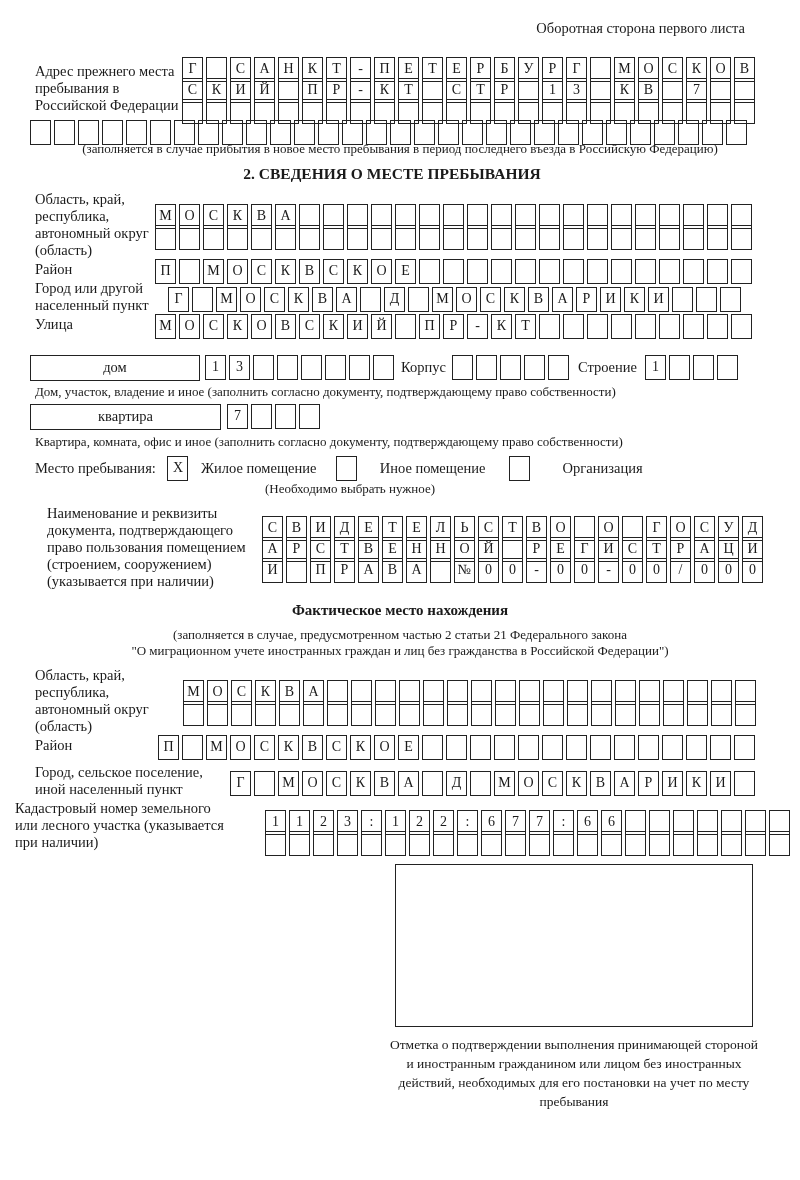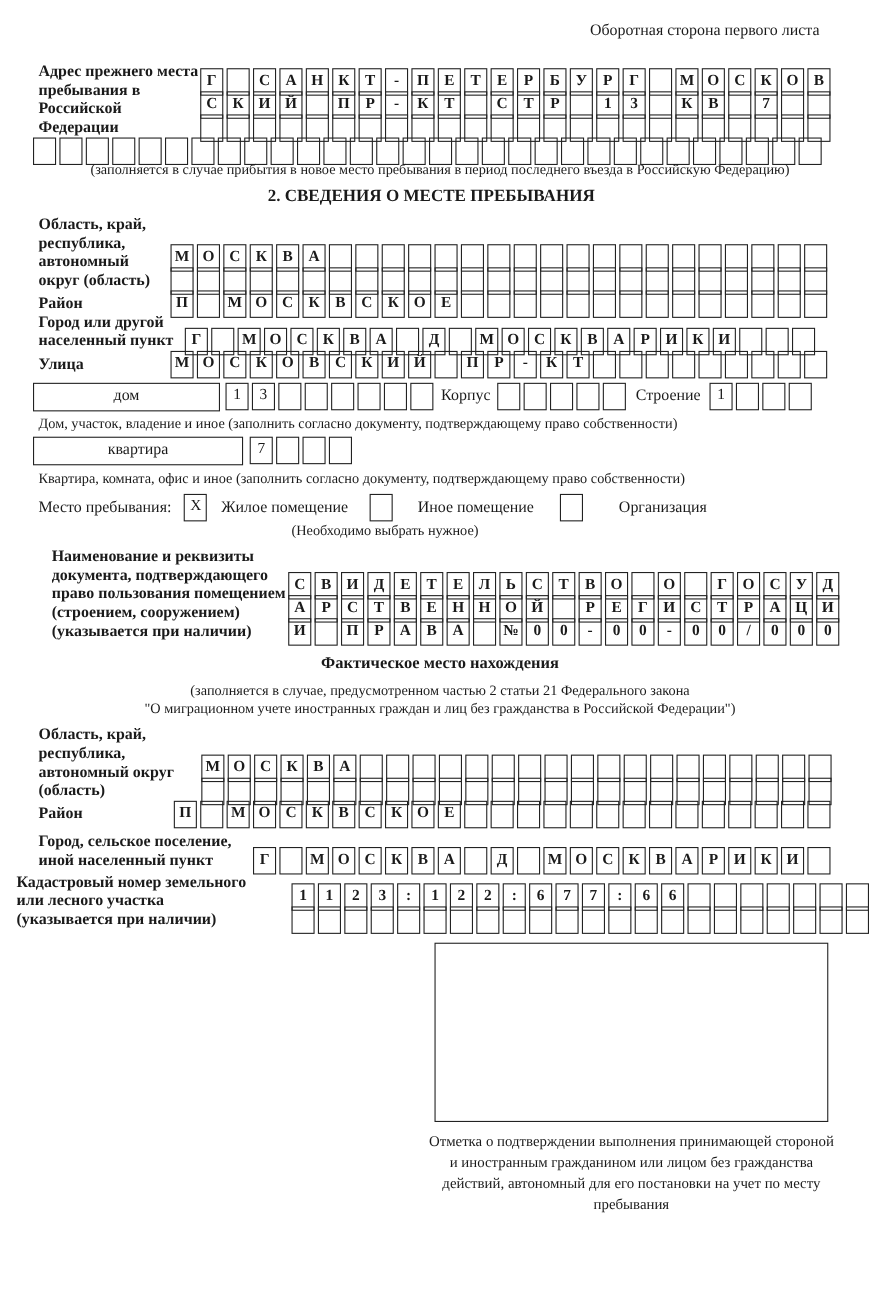--- a/index.html
+++ b/index.html
@@ -10,21 +10,21 @@
     background:#ffffff;
     color:#1a1a1a;
     font-family:"Liberation Serif","DejaVu Serif",serif;
     font-size:14.5px;
     overflow:hidden;
     box-sizing:border-box;
     padding-top:20px;
   }
   .hdr-note{ text-align:right; padding-right:55px; font-size:14.5px; margin-bottom:20px; }
 
-  .field{ display:flex; align-items:flex-end;font-weight:bold; }
+  .field{ display:flex; align-items:center; }
   .flabel{ flex-shrink:0; box-sizing:border-box; padding-left:35px; line-height:17px; }
   .fboxes{ flex-grow:0; }
 
   .box-row{ white-space:nowrap; height:19px; margin-bottom:2px; }
   .cell{
     display:inline-block; box-sizing:border-box;
     width:21px; height:25px; margin-right:3px;
     border:1.5px solid #222;
     text-align:center; font-size:14px; line-height:22px;
     font-family:"Liberation Serif","DejaVu Serif",serif;
@@ -88,21 +88,21 @@
     </div>
   </div>
 
   <div class="field">
     <div class="flabel" style="width:155px;">Улица</div>
     <div class="fboxes">
       <div class="box-row"><span class="cell">М</span><span class="cell">О</span><span class="cell">С</span><span class="cell">К</span><span class="cell">О</span><span class="cell">В</span><span class="cell">С</span><span class="cell">К</span><span class="cell">И</span><span class="cell">Й</span><span class="cell"></span><span class="cell">П</span><span class="cell">Р</span><span class="cell">-</span><span class="cell">К</span><span class="cell">Т</span><span class="cell"></span><span class="cell"></span><span class="cell"></span><span class="cell"></span><span class="cell"></span><span class="cell"></span><span class="cell"></span><span class="cell"></span><span class="cell"></span></div>
     </div>
   </div>
 
-  <div style="margin:8px 0 0 30px; white-space:nowrap;">
+  <div style="margin:20px 0 0 30px; white-space:nowrap;">
     <span class="widebox" style="width:170px;">дом</span><span style="display:inline-block;width:5px;"></span><span><span class="cell">1</span><span class="cell">3</span><span class="cell"></span><span class="cell"></span><span class="cell"></span><span class="cell"></span><span class="cell"></span><span class="cell"></span></span><span class="inline-label" style="margin:0 6px 0 4px;">Корпус</span><span><span class="cell"></span><span class="cell"></span><span class="cell"></span><span class="cell"></span><span class="cell"></span></span><span class="inline-label" style="margin:0 8px 0 6px;">Строение</span><span><span class="cell">1</span><span class="cell"></span><span class="cell"></span><span class="cell"></span></span>
   </div>
   <div class="note" style="margin:3px 0 4px 35px;">Дом, участок, владение и иное (заполнить согласно документу, подтверждающему право собственности)</div>
 
   <div style="margin-left:30px; white-space:nowrap;">
     <span class="widebox" style="width:191px;">квартира</span><span style="display:inline-block;width:6px;"></span><span><span class="cell">7</span><span class="cell"></span><span class="cell"></span><span class="cell"></span></span>
   </div>
   <div class="note" style="margin:4px 0 6px 35px;">Квартира, комната, офис и иное (заполнить согласно документу, подтверждающему право собственности)</div>
 
   <div style="margin-left:35px; white-space:nowrap;">
@@ -153,15 +153,15 @@
 
   <div class="field">
     <div class="flabel" style="width:225px;padding-left:15px;">Кадастровый номер земельного или лесного участка (указывается при наличии)</div>
     <div class="fboxes" style="margin-top:12px;padding-left:40px;">
       <div class="box-row"><span class="cell">1</span><span class="cell">1</span><span class="cell">2</span><span class="cell">3</span><span class="cell">:</span><span class="cell">1</span><span class="cell">2</span><span class="cell">2</span><span class="cell">:</span><span class="cell">6</span><span class="cell">7</span><span class="cell">7</span><span class="cell">:</span><span class="cell">6</span><span class="cell">6</span><span class="cell"></span><span class="cell"></span><span class="cell"></span><span class="cell"></span><span class="cell"></span><span class="cell"></span><span class="cell"></span></div>
       <div class="box-row"><span class="cell"></span><span class="cell"></span><span class="cell"></span><span class="cell"></span><span class="cell"></span><span class="cell"></span><span class="cell"></span><span class="cell"></span><span class="cell"></span><span class="cell"></span><span class="cell"></span><span class="cell"></span><span class="cell"></span><span class="cell"></span><span class="cell"></span><span class="cell"></span><span class="cell"></span><span class="cell"></span><span class="cell"></span><span class="cell"></span><span class="cell"></span><span class="cell"></span></div>
     </div>
   </div>
 
   <div class="mark-box"></div>
-  <div class="mark-caption">Отметка о подтверждении выполнения принимающей стороной и иностранным гражданином или лицом без гражданства действий, автономный для его постановки на учет по месту пребывания</div>
+  <div class="mark-caption">Отметка о подтверждении выполнения принимающей стороной и иностранным гражданином или лицом без иностранных действий, необходимых для его постановки на учет по месту пребывания</div>
 
 </div>
 
 </body></html>

